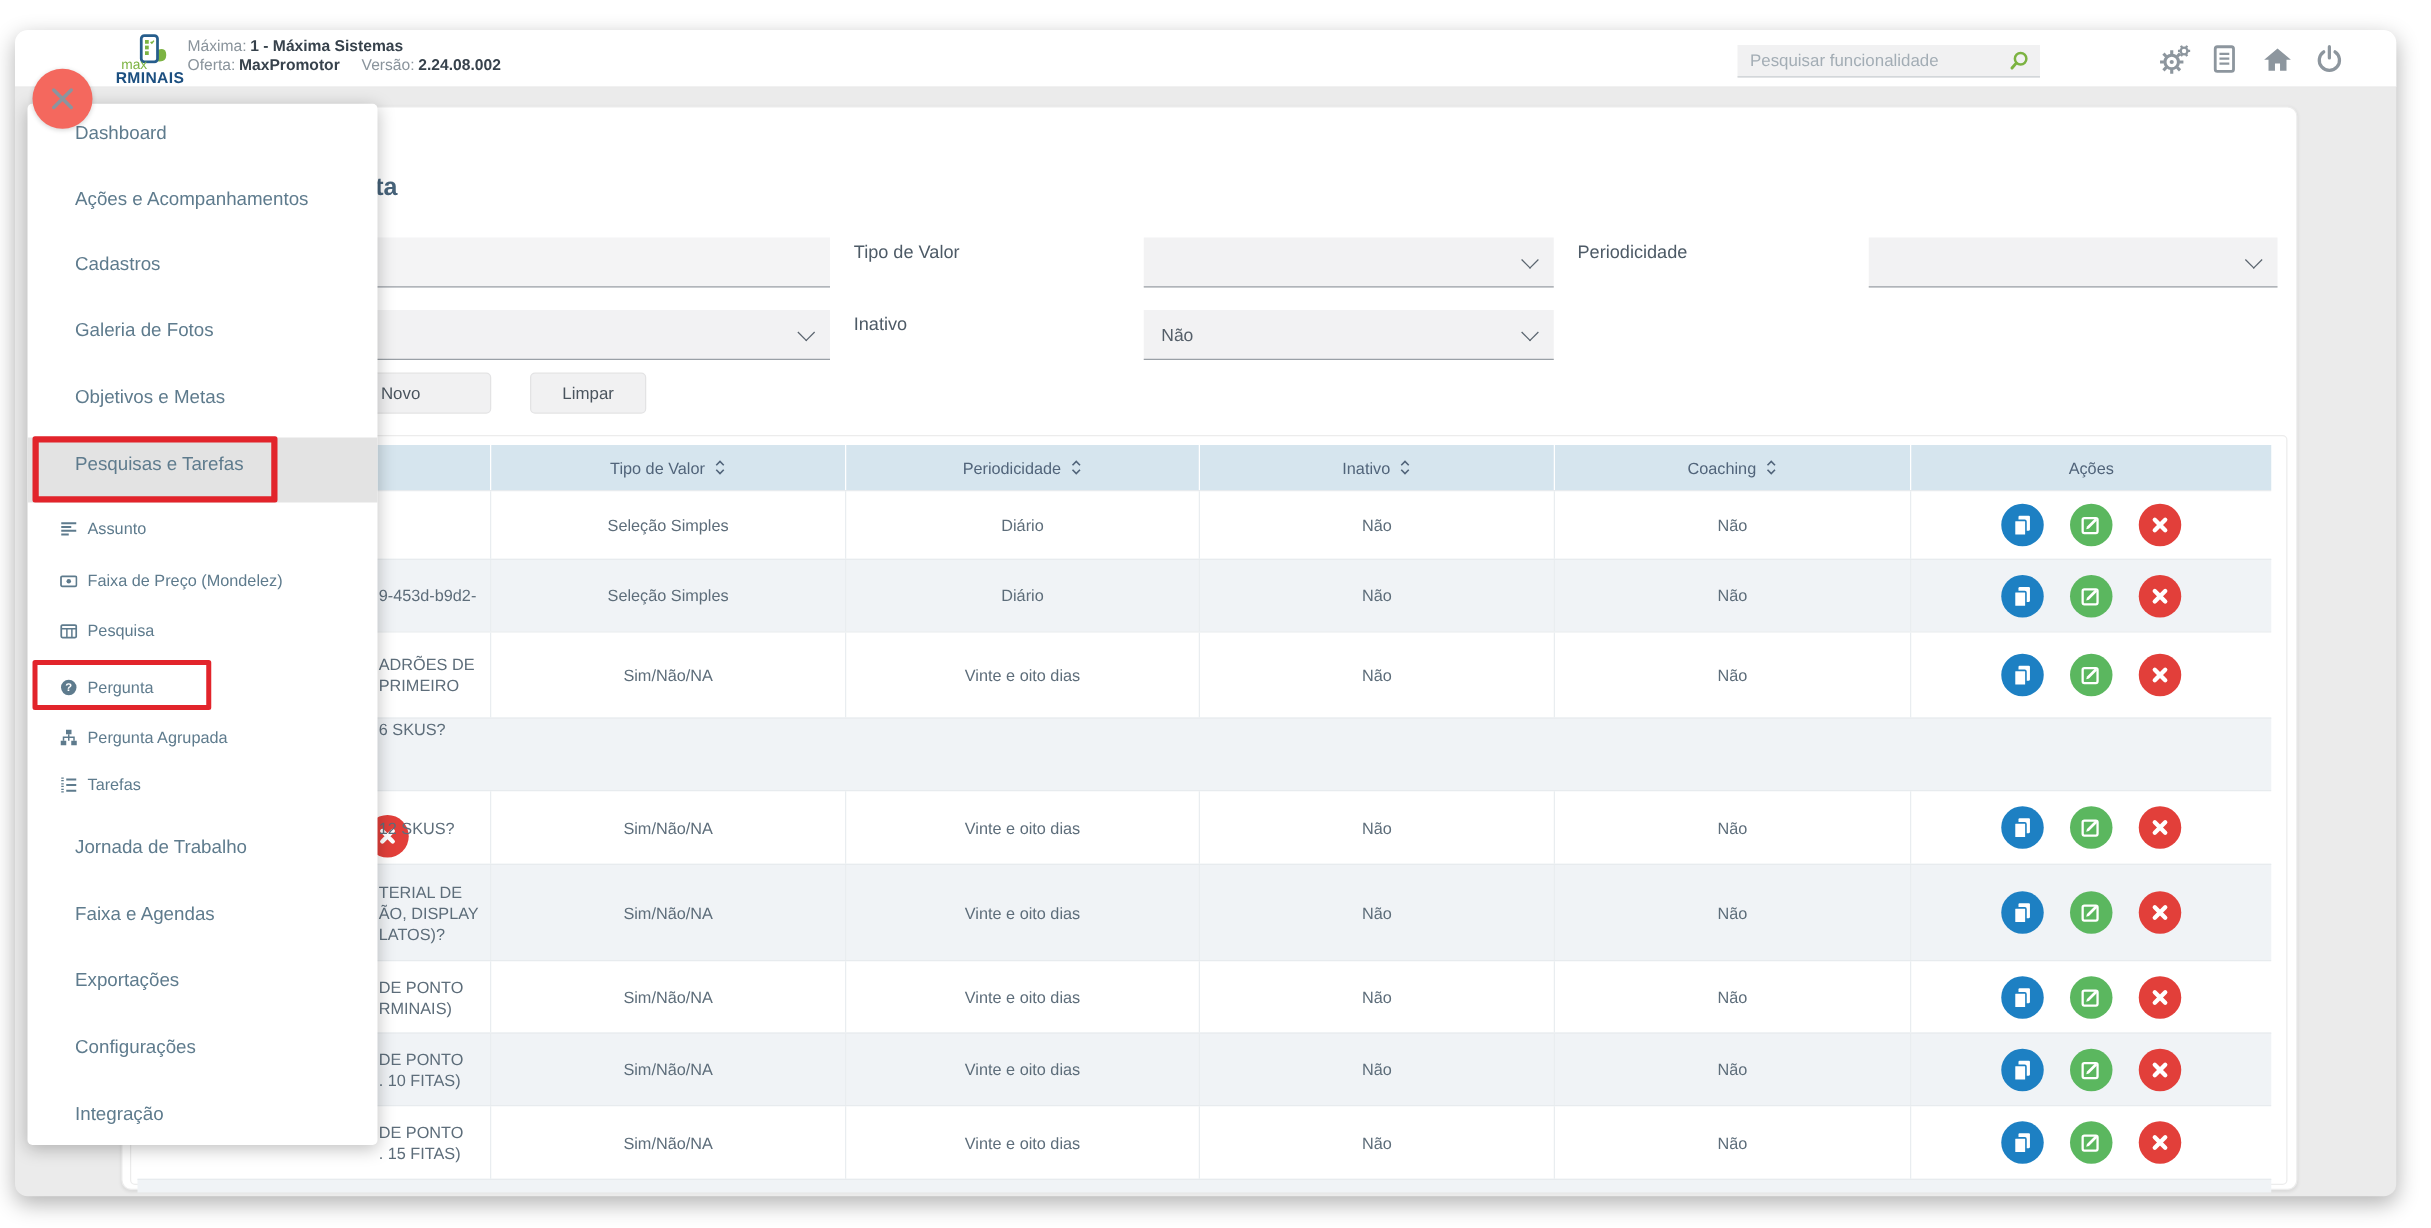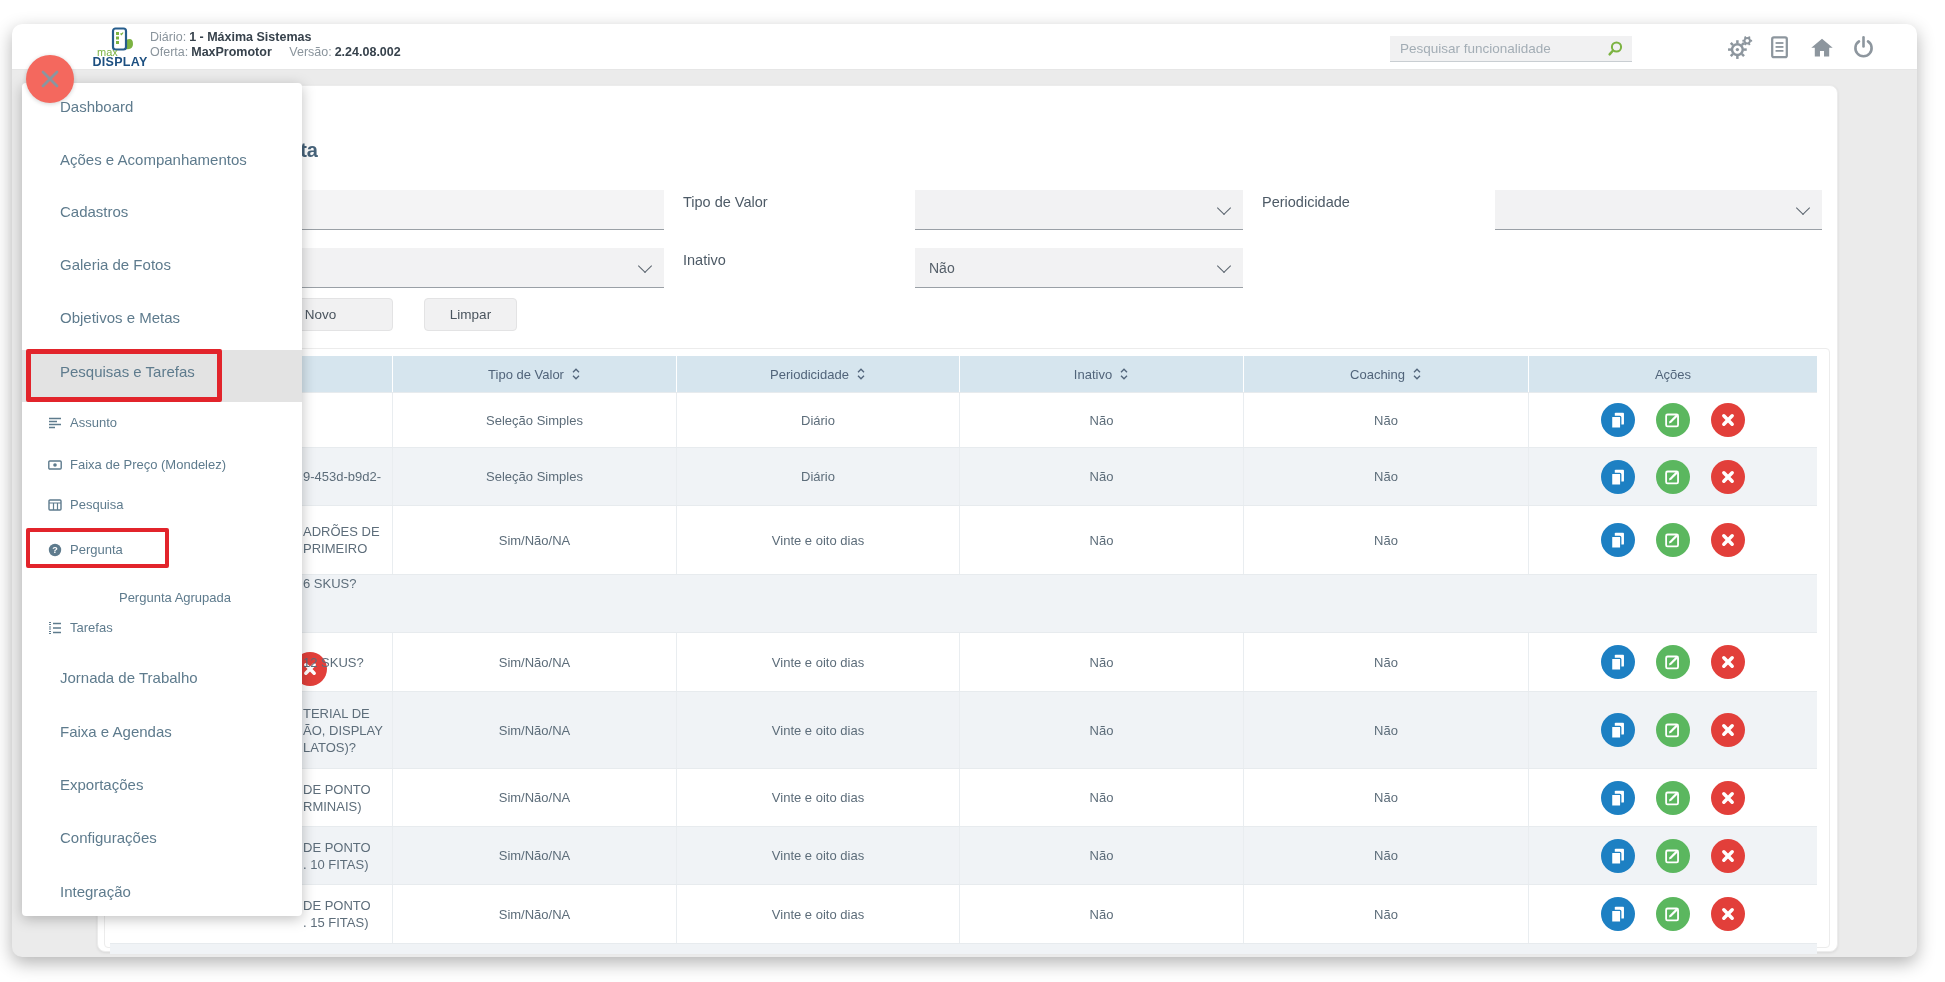--- a/index.html
+++ b/index.html
@@ -60,24 +60,24 @@
   <div class="topbar"></div>
   <svg class="logo-phone" width="40" height="24" viewBox="0 0 40 24">
     <path d="M26 13 q7 -3 7 4 q0 6 -7 5 z" fill="#7cb342"></path>
     <rect x="13" y="1.5" width="13" height="21" rx="2.5" fill="#fff" stroke="#265d8c" stroke-width="2.2"></rect>
     <rect x="16" y="5" width="3" height="3" fill="#7cb342"></rect>
     <rect x="16" y="9.5" width="3" height="3" fill="#7cb342"></rect>
     <rect x="16" y="14" width="3" height="3" fill="#7cb342"></rect>
     <path d="M20.5 6.5l1 1 1.6-2" fill="none" stroke="#7cb342" stroke-width="1.2"></path>
   </svg>
   <div class="logo-max">max</div>
-  <div class="logo-prom">DISPLAY</div>
+  <div class="logo-prom">RMINAIS</div>
 
   <div class="uline" style="left:150px;top:30px;">
-    <span>Diário:</span><b>1 - Máxima Sistemas</b>
+    <span>Máxima:</span><b>1 - Máxima Sistemas</b>
   </div>
   <div class="uline" style="left:150px;top:45px;">
     <span>Oferta:</span><b>MaxPromotor</b><span class="sep"></span>
     <span>Versão:</span><b>2.24.08.002</b>
   </div>
 
   <div class="search">
     <input type="text" placeholder="Pesquisar funcionalidade" style="">
     <svg class="mag" width="18" height="18" viewBox="0 0 18 18">
       <circle cx="10.5" cy="7" r="4.6" fill="none" stroke="#7cb342" stroke-width="2"></circle>
@@ -484,21 +484,21 @@
       </svg>
     <span>Pesquisa</span>
   </div>
   <div class="mi sub" style="top:536px;z-index:32;">
     <svg width="14" height="14" viewBox="0 0 14 14">
         <circle cx="7" cy="7" r="6.2" fill="#5e7b8d"></circle>
         <text x="7" y="10" font-size="9" font-weight="bold" fill="#fff" text-anchor="middle" font-family="Liberation Sans, sans-serif">?</text>
       </svg>
     <span>Pergunta</span>
   </div>
-  <div class="mi sub" style="top:576px;flex-direction:column;">
+  <div class="mi sub" style="top:576px;">
     <svg width="14" height="14" viewBox="0 0 14 14">
         <rect x="4.8" y="0.8" width="4.4" height="3.6" fill="#5e7b8d"></rect>
         <rect x="0.6" y="9.6" width="4.4" height="3.6" fill="#5e7b8d"></rect>
         <rect x="9" y="9.6" width="4.4" height="3.6" fill="#5e7b8d"></rect>
         <path d="M7 4.4v2.4M2.8 9.6V6.8h8.4v2.8M7 6.8v2.8" stroke="#5e7b8d" stroke-width="1.2" fill="none"></path>
       </svg>
     <span>Pergunta Agrupada</span>
   </div>
   <div class="mi sub" style="top:614px;">
     <svg width="14" height="14" viewBox="0 0 14 14">

